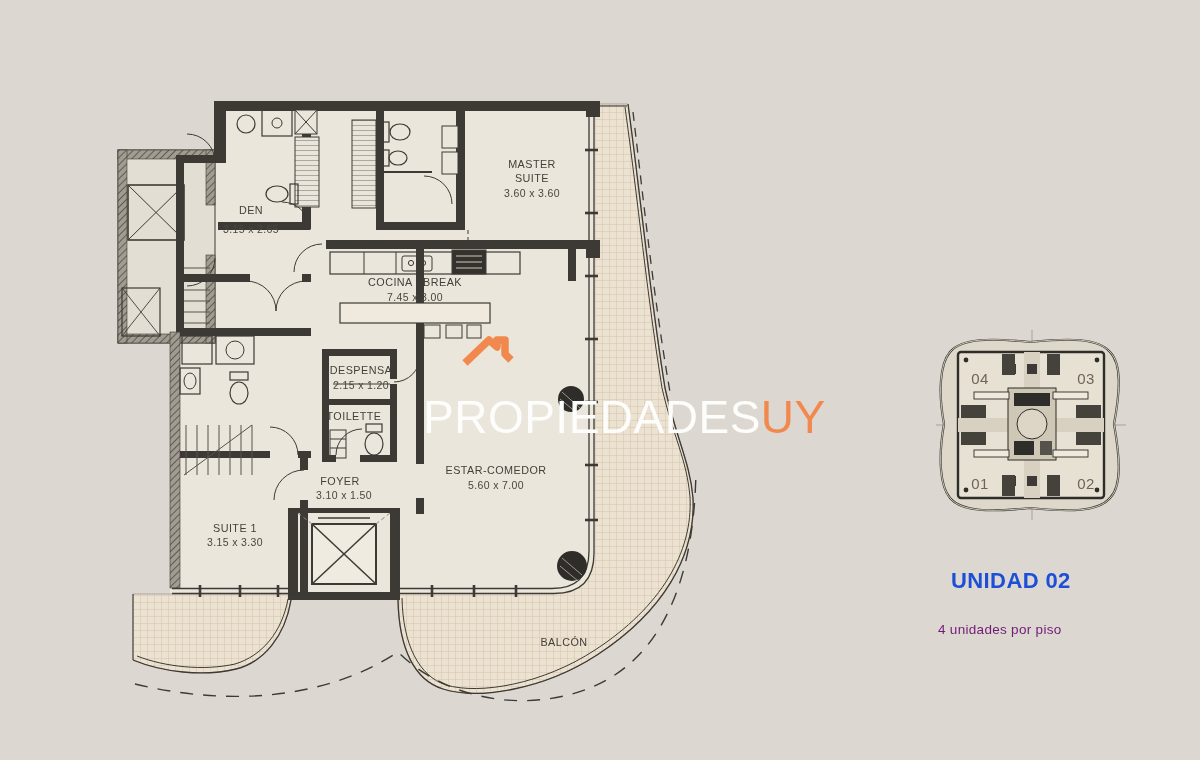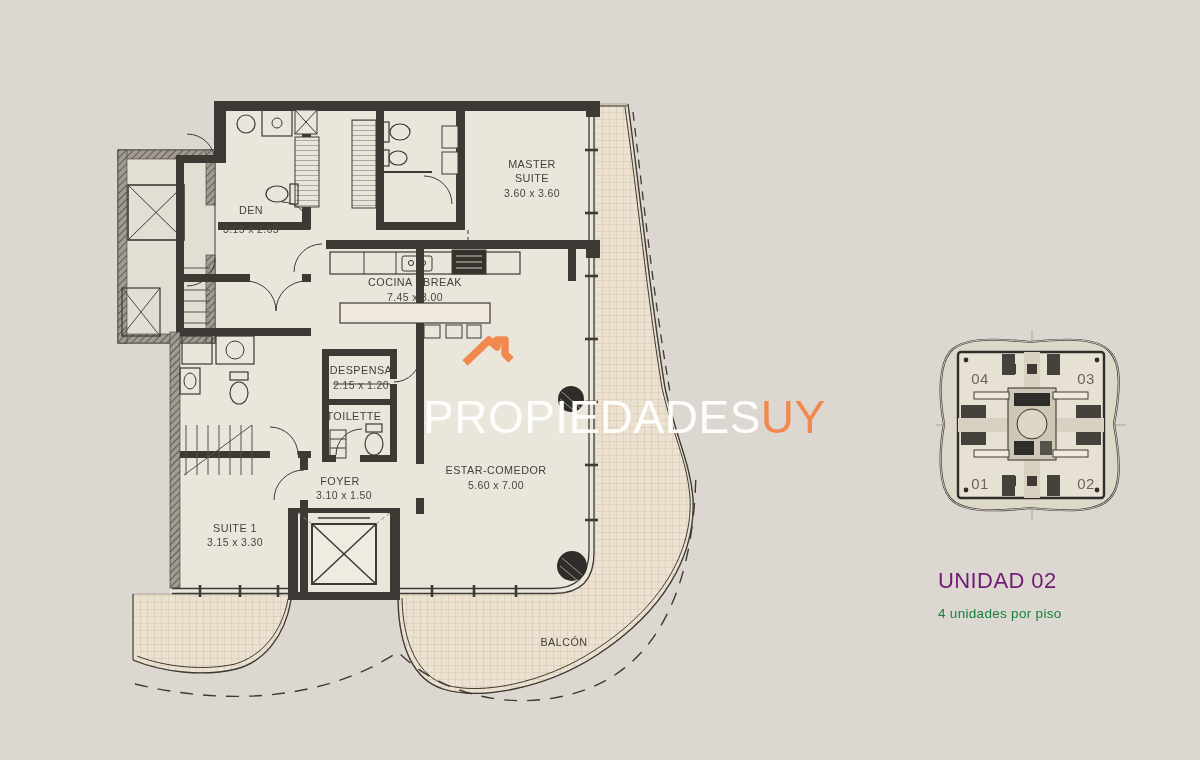--- a/index.html
+++ b/index.html
@@ -10,22 +10,22 @@
   .lbl{font-family:"Liberation Sans",sans-serif;font-size:10.8px;fill:#44403a;letter-spacing:.45px;text-anchor:middle;}
   .dim{font-family:"Liberation Sans",sans-serif;font-size:10.5px;fill:#4a463f;letter-spacing:.35px;text-anchor:middle;}
   .kpn{font-family:"Liberation Sans",sans-serif;font-size:15px;fill:#6e6557;letter-spacing:.5px;text-anchor:middle;}
   
   .watermark{position:absolute;left:423px;top:362px;font-size:46px;font-weight:400;
              color:#fdfdfc;letter-spacing:.5px;white-space:nowrap;margin-top:28px;}
   .watermark .uy{color:#f1894e;}
   .roof-icon{position:absolute;left:462px;top:334px;}
   
   .panel{position:absolute;left:938px;top:568px;}
-  .panel-title{font-size:22px;font-weight:400;color:#701a75;letter-spacing:.4px;line-height:26px;}
-  .panel-sub{margin-top:12px;font-size:13.5px;color:#15803d;letter-spacing:.3px;}
+  .panel-title{font-size:22px;font-weight:700;color:#1d4ed8;letter-spacing:.4px;line-height:26px;margin-left:13px;}
+  .panel-sub{margin-top:28px;font-size:13.5px;color:#701a75;letter-spacing:.3px;}
 </style>
 </head>
 <body>
 
 <div class="stage">
 
 <svg class="plan-svg" width="1200" height="760" viewBox="0 0 1200 760">
   <defs>
     <pattern id="bgrid" width="7" height="7" patternUnits="userSpaceOnUse">
       <rect width="7" height="7" fill="#ece2d1"></rect>

